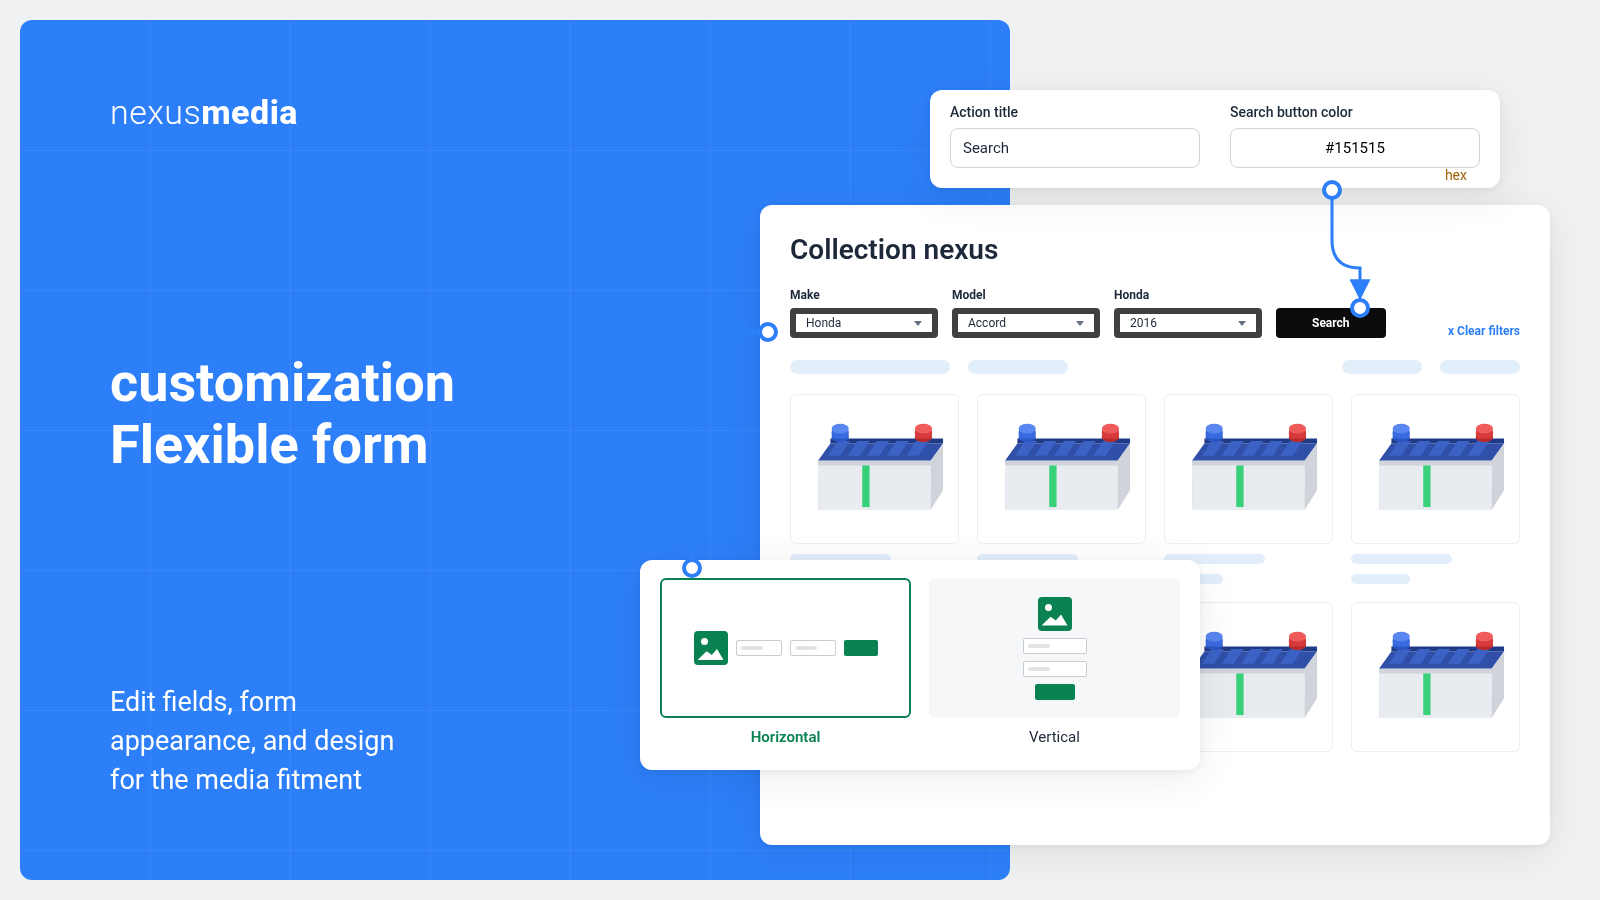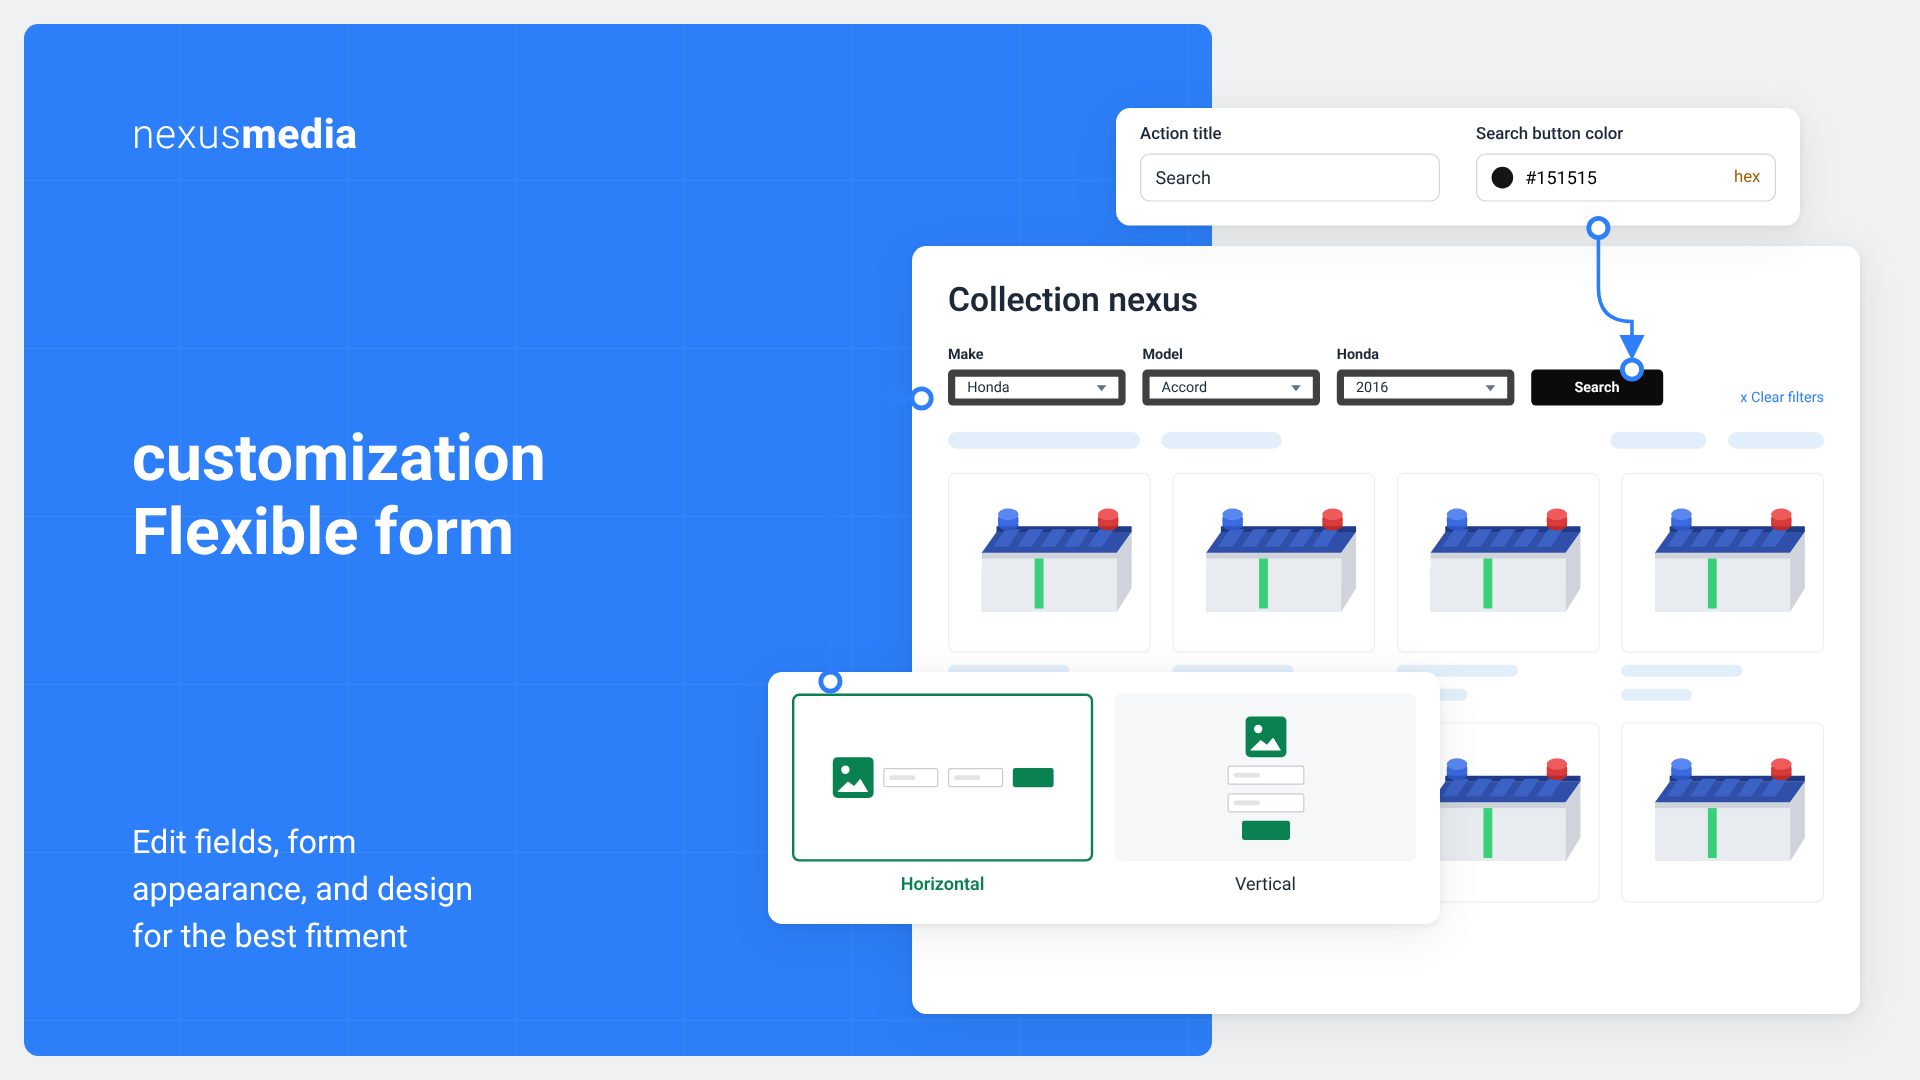--- a/index.html
+++ b/index.html
@@ -90,20 +90,21 @@
   }
   .color-input {
     height: 40px;
     border: 1px solid #d0d5dd;
     border-radius: 8px;
     padding: 0 12px;
     display: flex;
     align-items: center;
     gap: 10px;
     font-size: 15px;
+    flex-direction: column;
   }
   .swatch {
     width: 18px; height: 18px; border-radius: 50%;
     background: #151515;
   }
   .hex-badge { margin-left: auto; color: #a16207; font-size: 14px; }
 
   
   .preview-card {
     left: 740px; top: 185px;
@@ -157,21 +158,21 @@
     font-weight: 700;
     padding: 0 36px;
     display: flex;
     align-items: center;
     justify-content: center;
     position: relative;
   }
   .clear-link {
     font-size: 12px;
     color: #2d7ff9;
-    font-weight: 400;
+    font-weight: 700;
     margin-left: auto;
     white-space: nowrap;
   }
   .pill-row {
     display: flex;
     gap: 18px;
     margin-bottom: 20px;
   }
   .pill {
     height: 14px;
@@ -319,21 +320,21 @@
     <div class="brand">
       <span class="light">nexus</span><span class="bold">media</span>
     </div>
     <div class="headline">
       <div>customization</div>
       <div>Flexible form</div>
     </div>
     <div class="subhead">
       <div>Edit fields, form</div>
       <div>appearance, and design</div>
-      <div>for the best fitment</div>
+      <div>for the media fitment</div>
     </div>
   </div>
 
   <div class="card conf-card">
     <div class="field">
       <div class="field-label">Action title</div>
       <div class="text-input">
         <span>Search</span>
       </div>
     </div>

